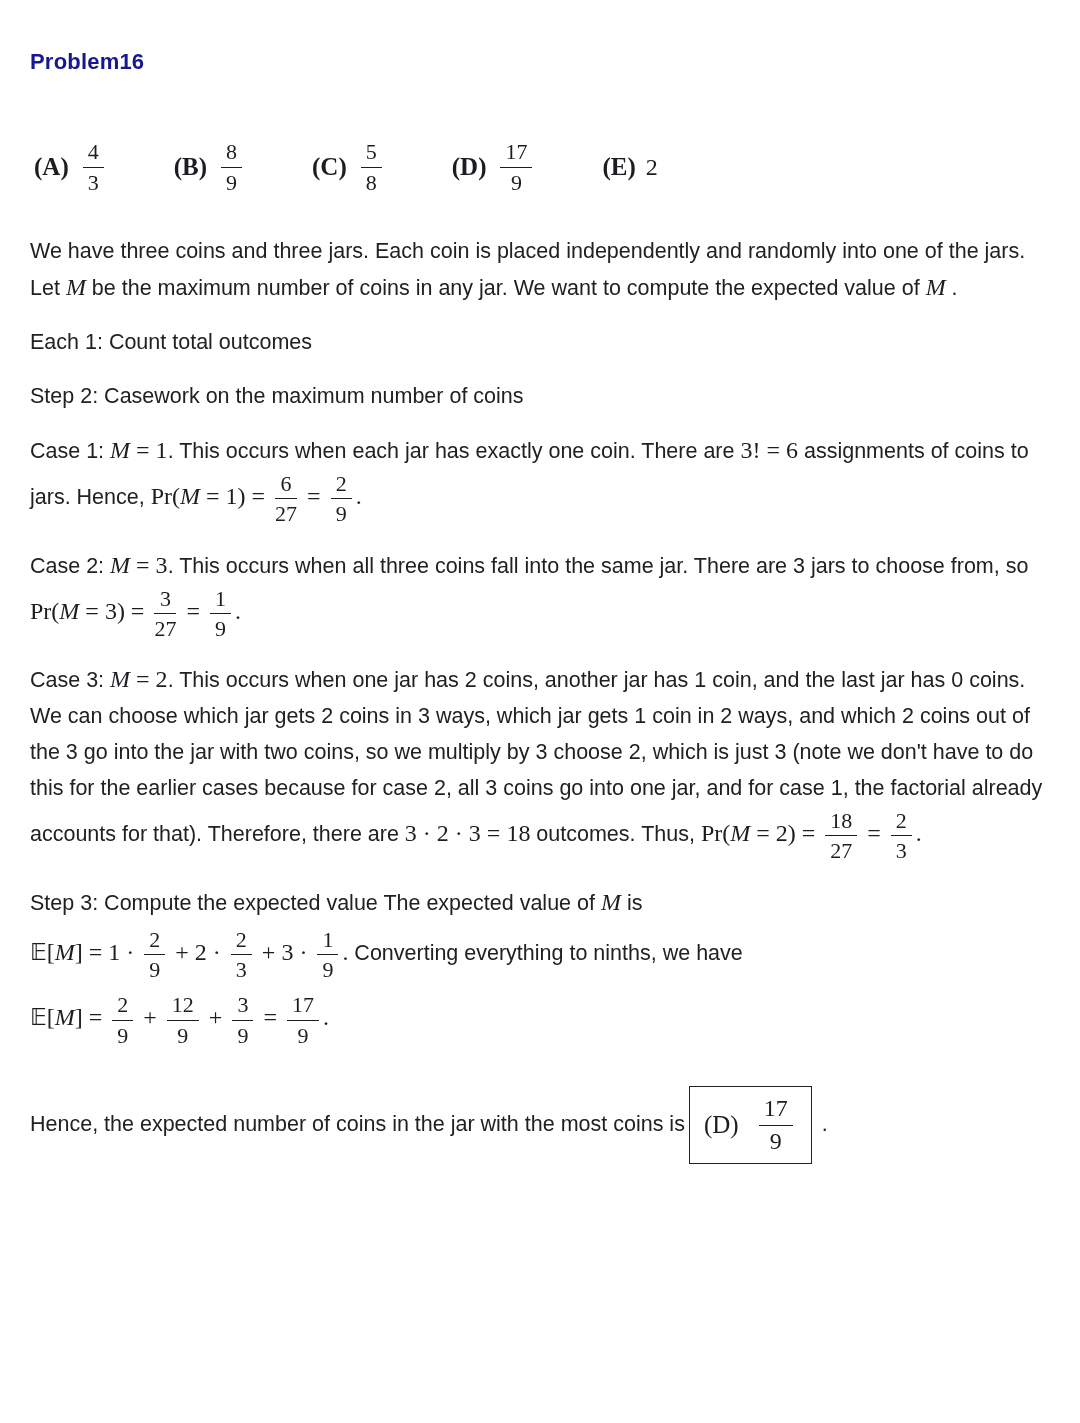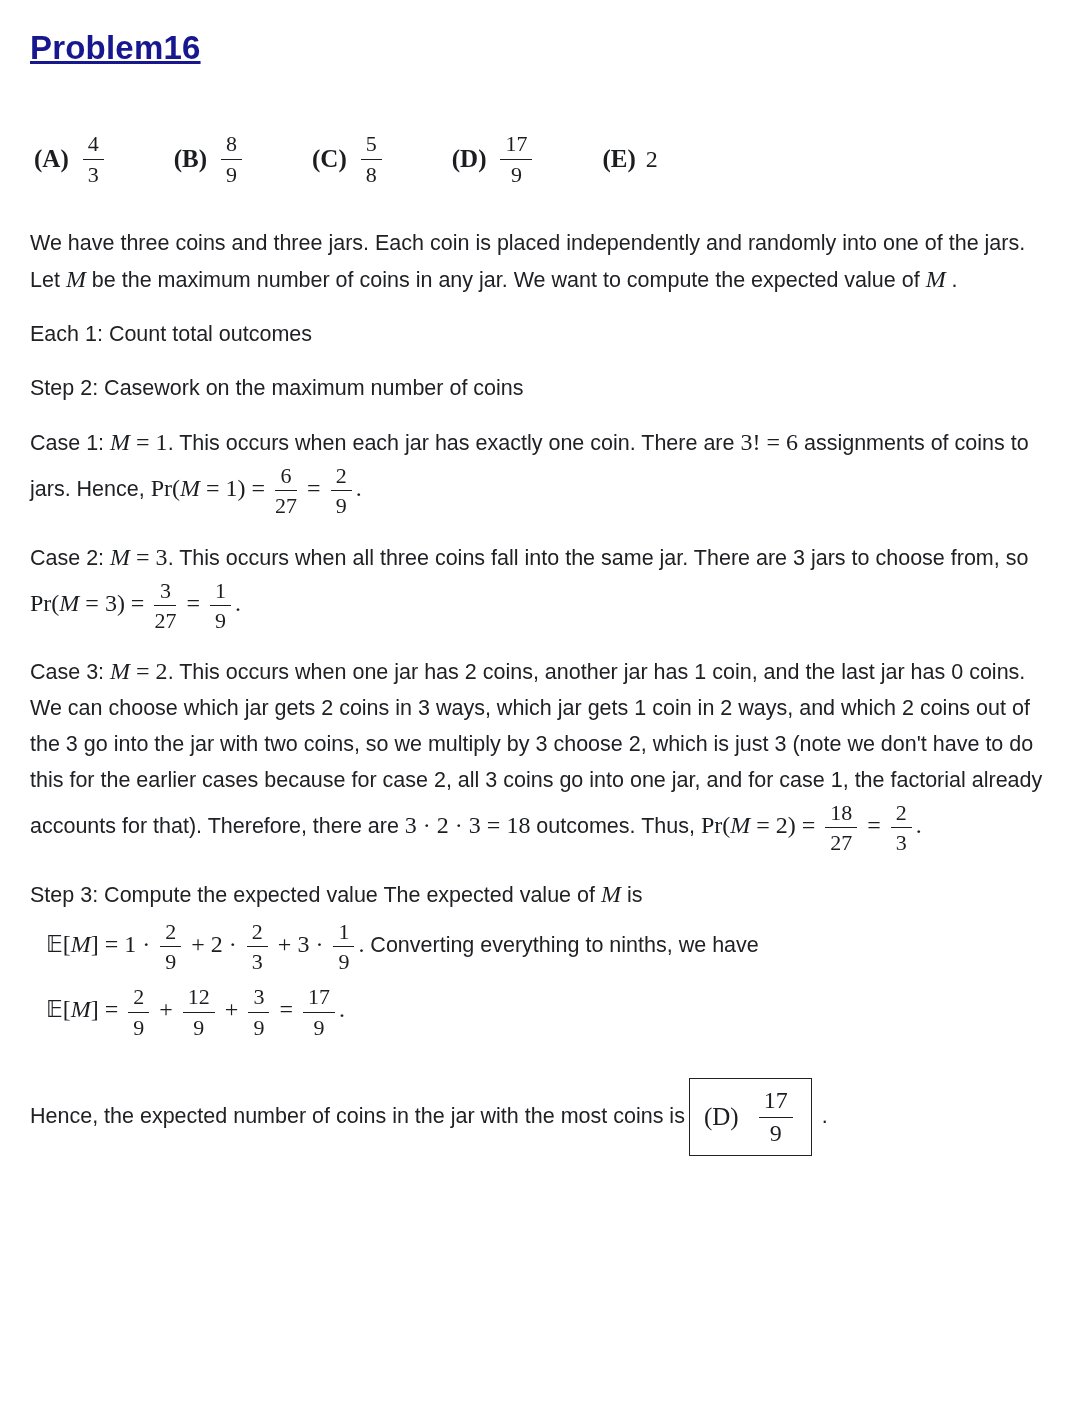--- a/index.html
+++ b/index.html
@@ -11,26 +11,25 @@
   }
   html,body{margin:0;padding:0;background:#ffffff;}
   body{
     width:1080px;
     font-family:"Liberation Sans", sans-serif;
     color:var(--body-color);
     -webkit-font-smoothing:antialiased;
   }
   .page{padding:20px 30px 40px 30px;}
   .title{
-    font-size:33px;
+    font-size:22px;
     font-weight:700;
     color:var(--title-color);
-    margin:9px 0 56px 0;
+    margin:29px 0 56px 0;
     letter-spacing:0.2px;
-    text-decoration:underline;
   }
   .sol-title{
     font-size:31px;
     font-weight:700;
     color:var(--sol-color);
     margin:34px 0 26px 0;
   }
   .body{
     font-size:21.5px;
     line-height:36px;
@@ -74,21 +73,21 @@
     line-height:1.15;
     color:var(--math-color);
     margin:2px 4px;
   }
   .frac .num{
     display:block;
     padding:0 5px 2px 5px;
     border-bottom:1.6px solid var(--math-color);
   }
   .frac .den{display:block;padding-top:2px;}
-  .formula{margin-bottom:6px;margin-left:16px;}
+  .formula{margin-bottom:6px;}
   .conclusion{margin-top:36px;}
   .answer-box{
     display:inline-flex;
     align-items:center;
     gap:10px;
     border:1.6px solid var(--box-border);
     padding:6px 14px;
     margin:0 4px;
     vertical-align:middle;
   }

